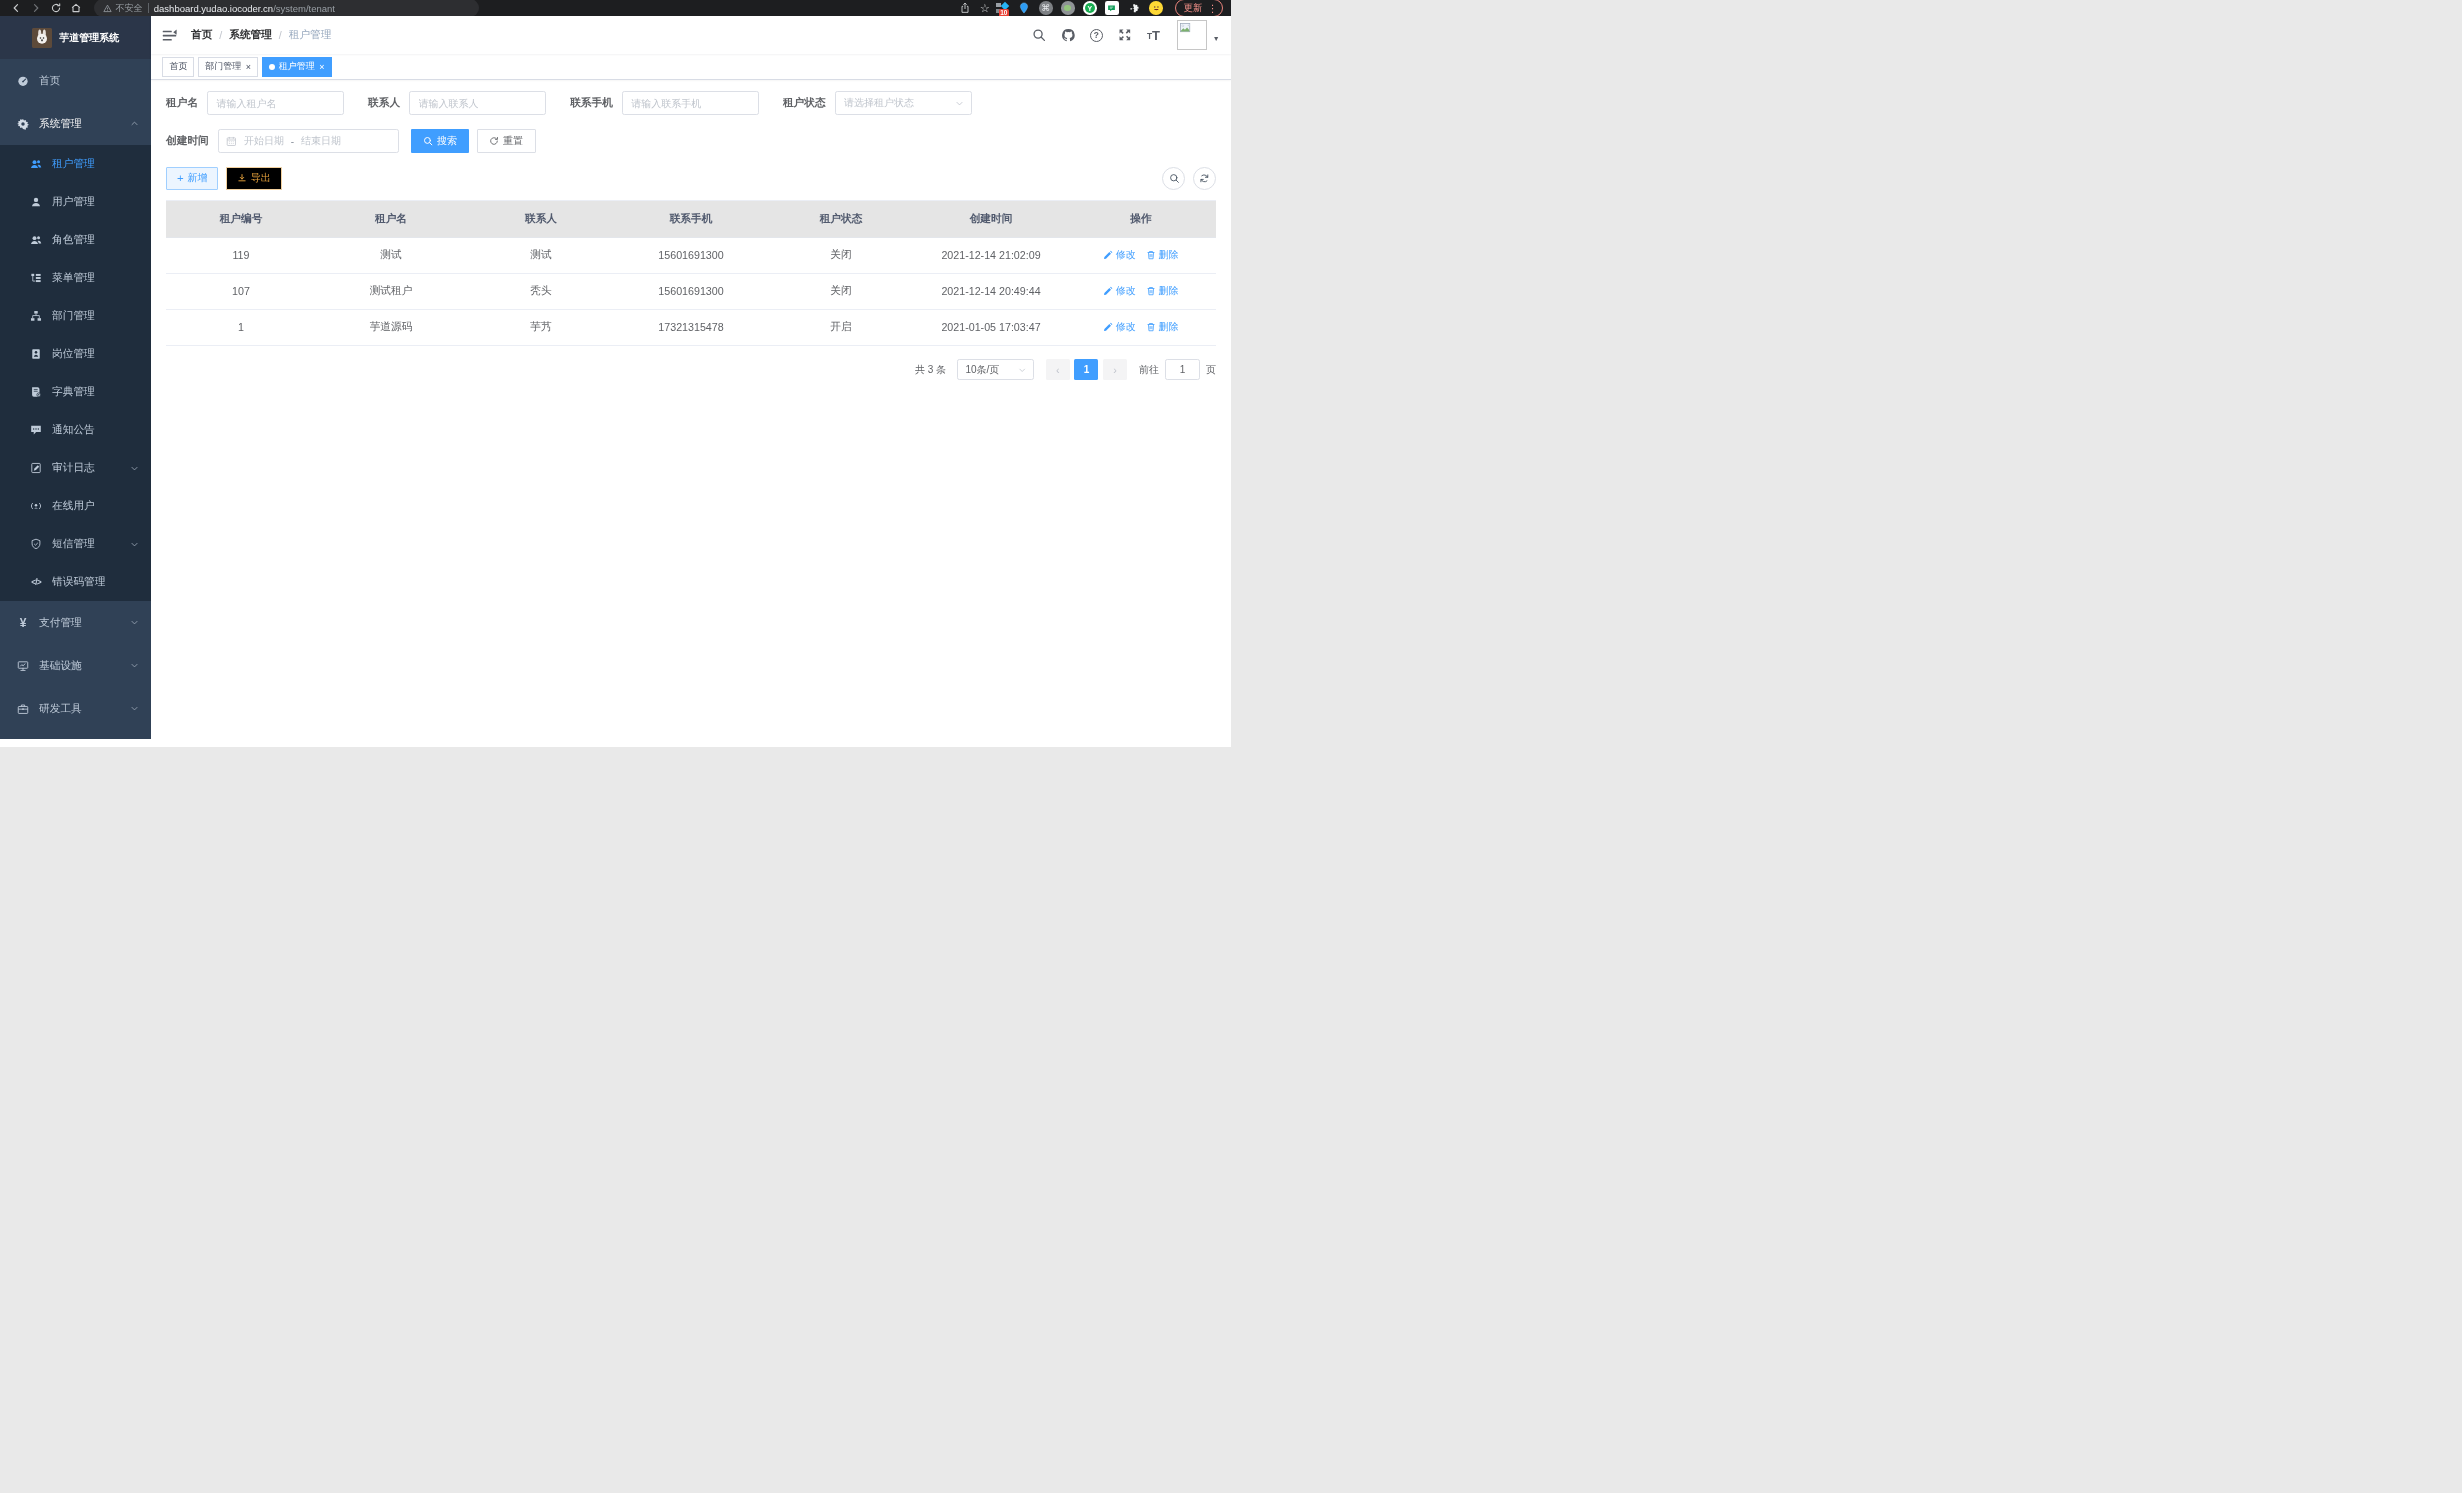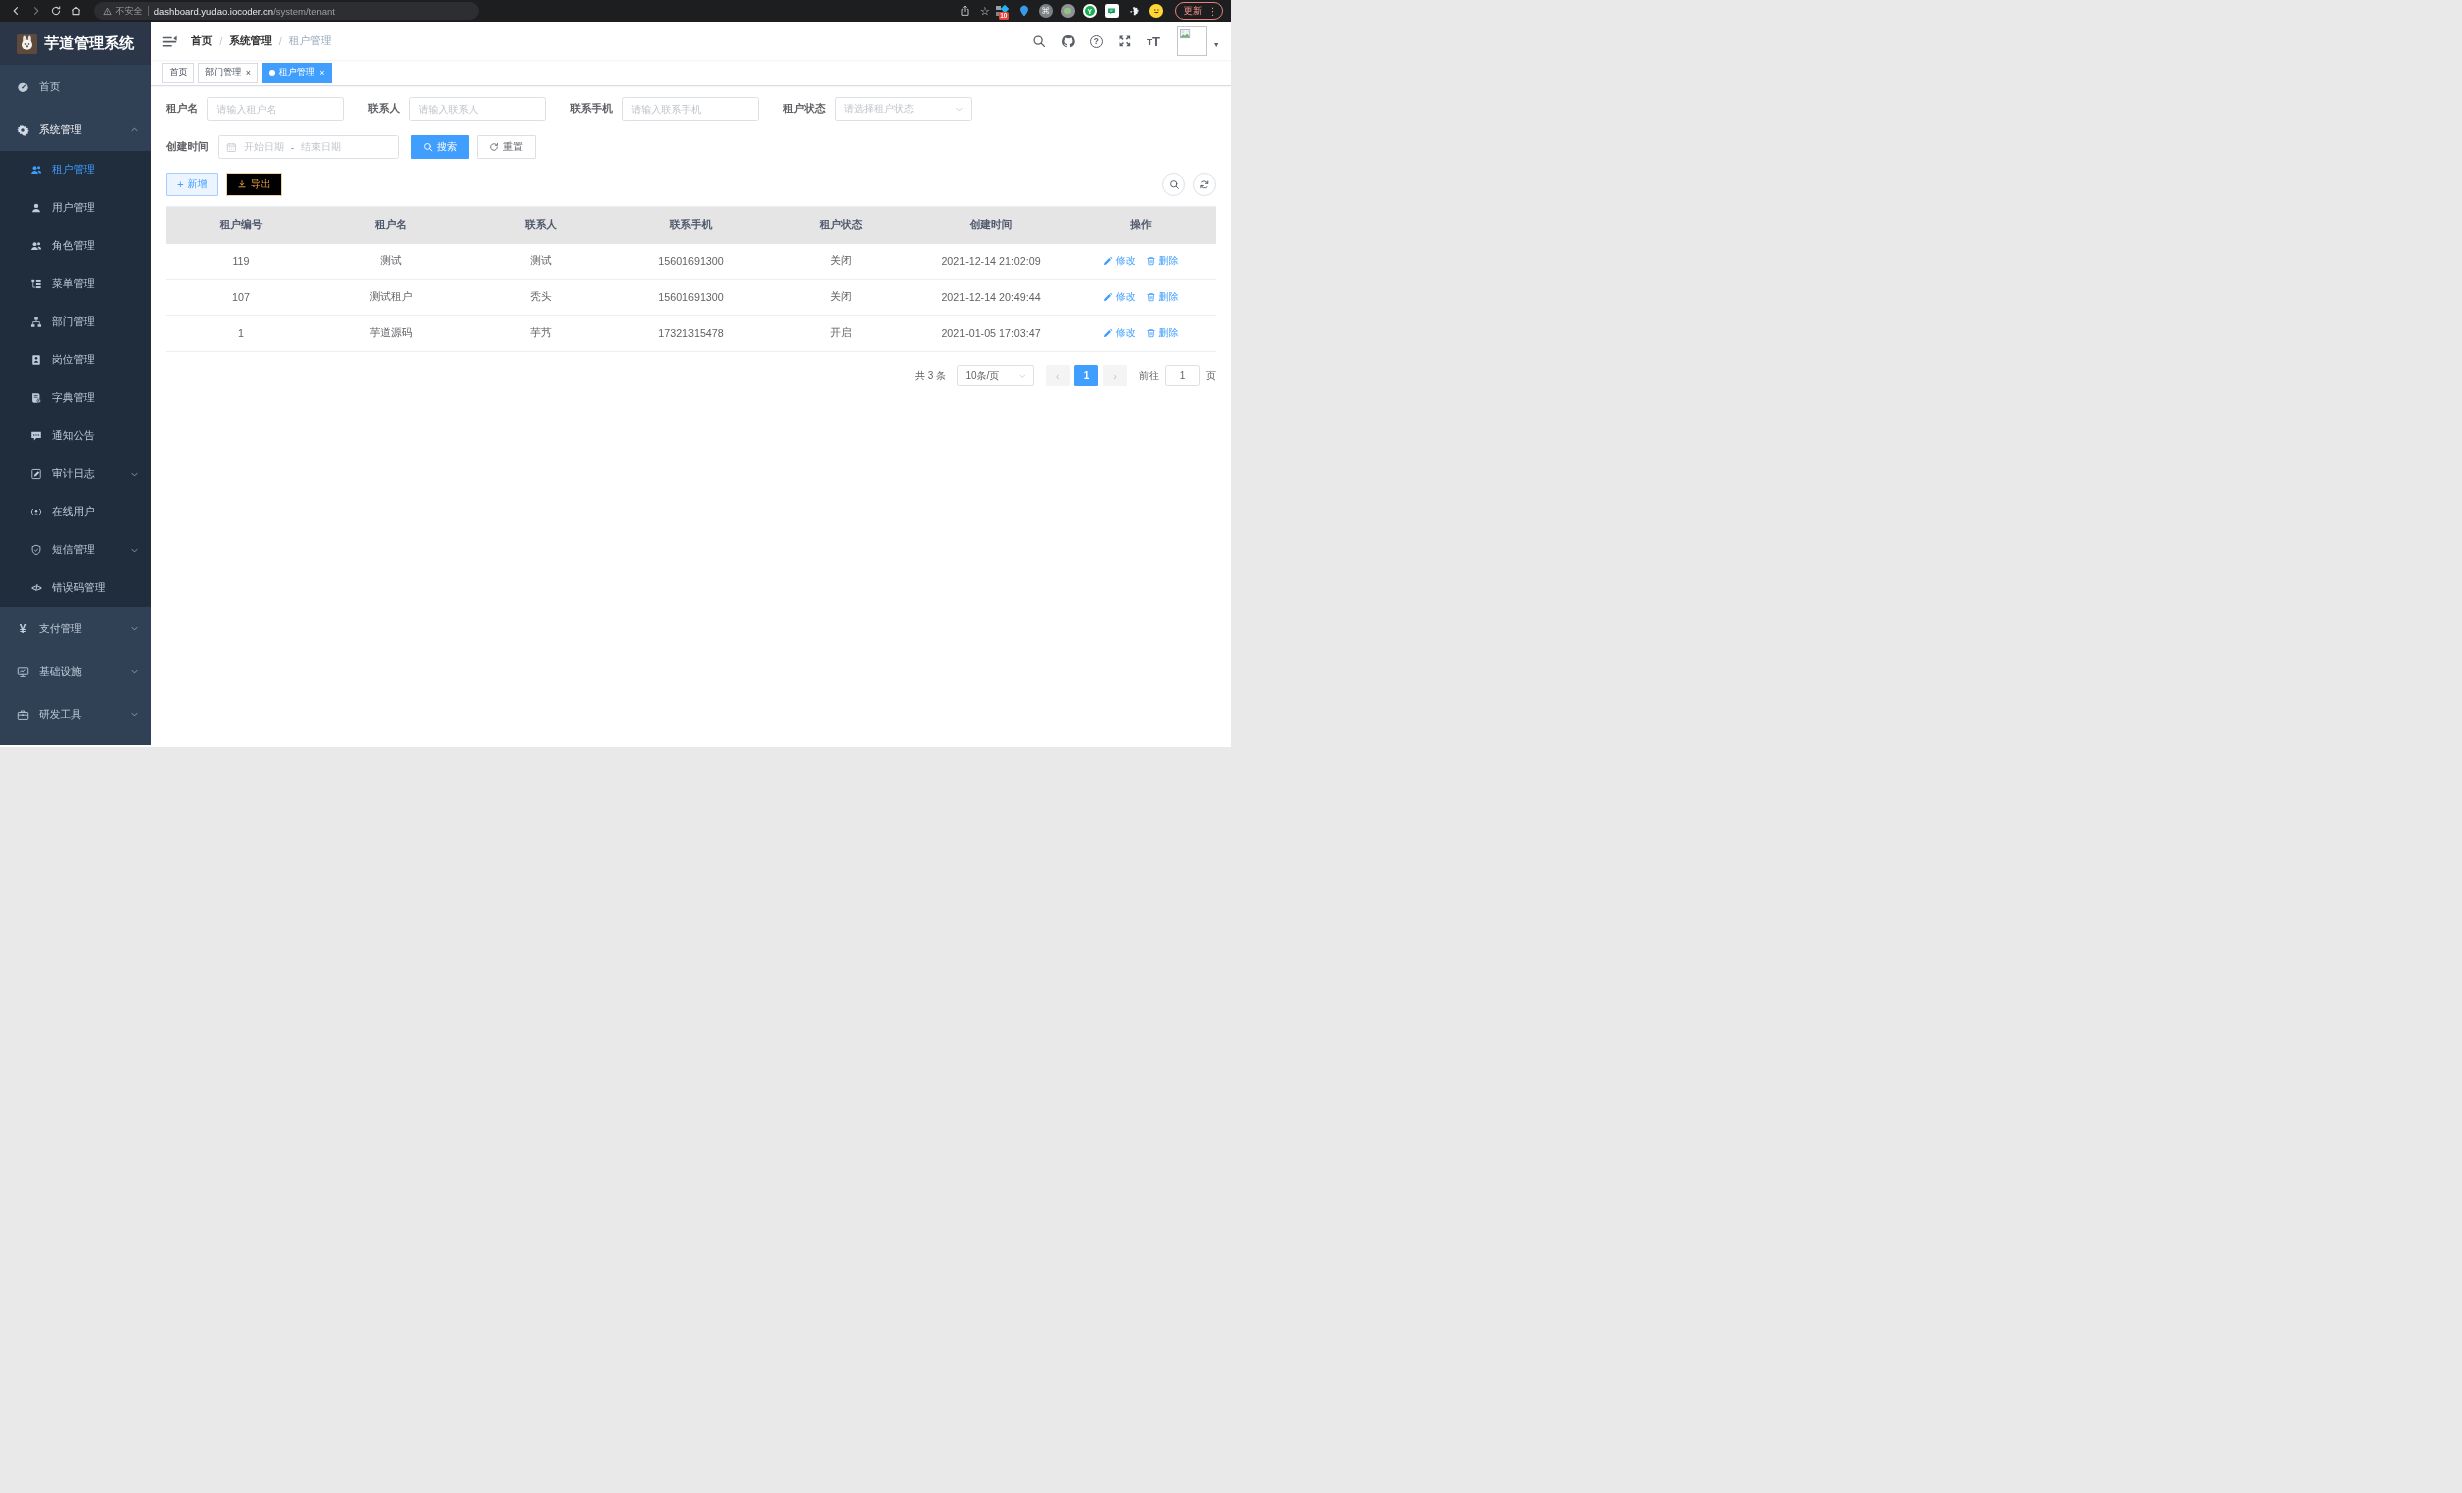--- a/index.html
+++ b/index.html
@@ -2,21 +2,21 @@
 <html style="font-size:12px"><head>
 <meta charset="utf-8">
 <style>
   * { box-sizing: border-box; margin: 0; padding: 0; }
   html,body { background:#e9e9e9; }
   .screen {
     position: relative; width: 1231px; height: 747px; overflow: hidden;
     background: #fff; font-family: "Liberation Sans", "DejaVu Sans", sans-serif;
   }
   
-  .browser { height: 22px; background: #1d1e20; display: flex; align-items: center; padding: 0 7.6px; gap: 3px; }
+  .browser { height: 16px; background: #1d1e20; display: flex; align-items: center; padding: 0 7.6px; gap: 3px; }
   .bicon { width: 17px; height: 17px; display: flex; align-items: center; justify-content: center; color: #c9cbcd; flex-shrink: 0; }
   .bicon.dim { color: #6f7276; }
   .urlpill { height: 18px; background: #2d2e31; border-radius: 9px; display: flex; align-items: center; padding: 0 9px; gap: 5.3px; width: 385px; margin-left: 6px; }
   .sec-label { color: #9aa0a6; font-size: 9px; white-space: nowrap; display: flex; align-items: center; gap: 3.8px; }
   .pill-div { width: 0.8px; height: 10px; background: #5f6368; }
   .url { font-size: 9.5px; color: #e8eaed; white-space: nowrap; }
   .url .path { color: #9aa0a6; }
   .bspacer { flex: 1; }
   .extbar { display: flex; align-items: center; gap: 8.4px; margin-right: 6px; }
   .ext { width: 13.7px; height: 13.7px; border-radius: 50%; display: flex; align-items: center; justify-content: center; font-size: 7.6px; position: relative; flex-shrink: 0; }
@@ -33,21 +33,21 @@
   .ext.chatx { background: #fff; border-radius: 2.3px; }
   .ext.smiley { background: #fdd835; }
   .update-pill { border: 1.5px solid #e8837b; color: #f6928a; border-radius: 10px; height: 17.5px; display: flex; align-items: center; padding: 0 4.6px 0 7.6px; gap: 5.3px; font-size: 9.5px; margin-left: 3px; }
   .kebab { font-size: 10px; letter-spacing: 0; }
   
   .app { display: flex; height: 723px; }
   
   .sidebar { width: 151px; background: #304156; color: #bfcbd9; flex-shrink: 0; font-size: 10.7px; display: flex; flex-direction: column; }
   .logo-row { height: 43px; display: flex; align-items: center; justify-content: center; gap: 7.6px; background: #2b3649; flex-shrink: 0; }
   .logo-img { width: 20px; height: 20px; border-radius: 2.3px; background: #6b4f43; overflow: hidden; flex-shrink: 0; }
-  .app-title { color: #fff; font-weight: bold; font-size: 15px; }
+  .app-title { color: #fff; font-weight: bold; font-size: 10px; }
   .menu-item { height: 43px; display: flex; align-items: center; padding: 0 12px 0 17px; gap: 10px; cursor: pointer; flex-shrink: 0; }
   .submenu { background: #1f2d3d; }
   .submenu .menu-item { height: 38px; padding-left: 30px; }
   .menu-item .mlabel { white-space: nowrap; }
   .menu-item .arrow { margin-left: auto; color: #9aa6b5; }
   .menu-item.active { color: #409eff; }
   .menu-item.parent-open .mlabel { color: #f4f4f5; }
   .svgi { width: 12px; height: 12px; flex-shrink: 0; display: block; }
   .glyph-icon { width: 12px; text-align: center; font-weight: bold; flex-shrink: 0; font-size: 10.7px; }
   .code-glyph { font-size: 8.4px; letter-spacing: -0.8px; }

